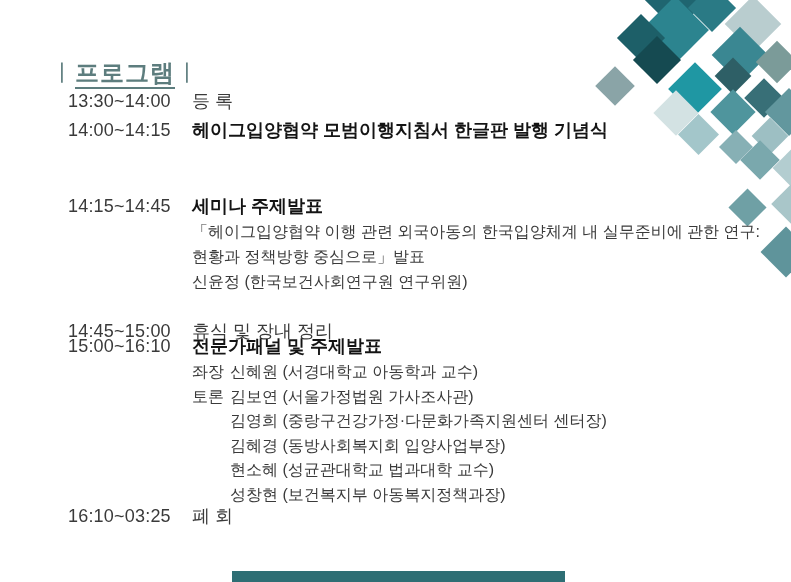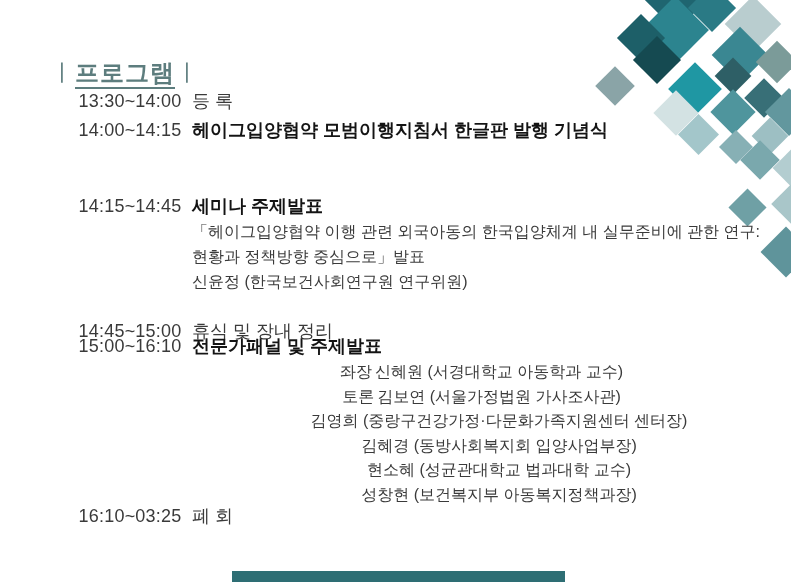--- a/index.html
+++ b/index.html
@@ -17,26 +17,26 @@
   
   .doc-title{
     position:absolute;left:50px;top:48px;
     font-size:24px;font-weight:bold;letter-spacing:1px;margin-top:9px;
   }
   .title-bar{font-weight:normal;}
   .title-text{border-bottom:2px solid currentColor;padding-bottom:1px;}
   
   .row{position:absolute;left:68px;width:700px;}
   .main-line{display:flex;font-size:18px;line-height:22px;}
-  .time{flex:0 0 124px;letter-spacing:0.2px;color:#3a3a3a;text-align:center;}
+  .time{flex:0 0 124px;letter-spacing:0.2px;color:#3a3a3a;}
   .evt-title{color:#3a3a3a;}
   .row.bold .evt-title{font-weight:bold;color:#141414;text-align:right;}
   .details{margin-left:124px;font-size:16px;color:#3a3a3a;}
   .detail-line{line-height:25px;white-space:nowrap;}
-  .r5 .detail-line{line-height:24.6px;text-align:center;}
+  .r5 .detail-line{line-height:24.6px;}
   .detail-label{display:inline-block;min-width:38px;}
   .detail-line.indent{padding-left:38px;}
   
   .footer-bar{
     position:absolute;left:232px;bottom:0;
     width:333px;height:11px;
   }
 </style>
 </head>
 <body>

